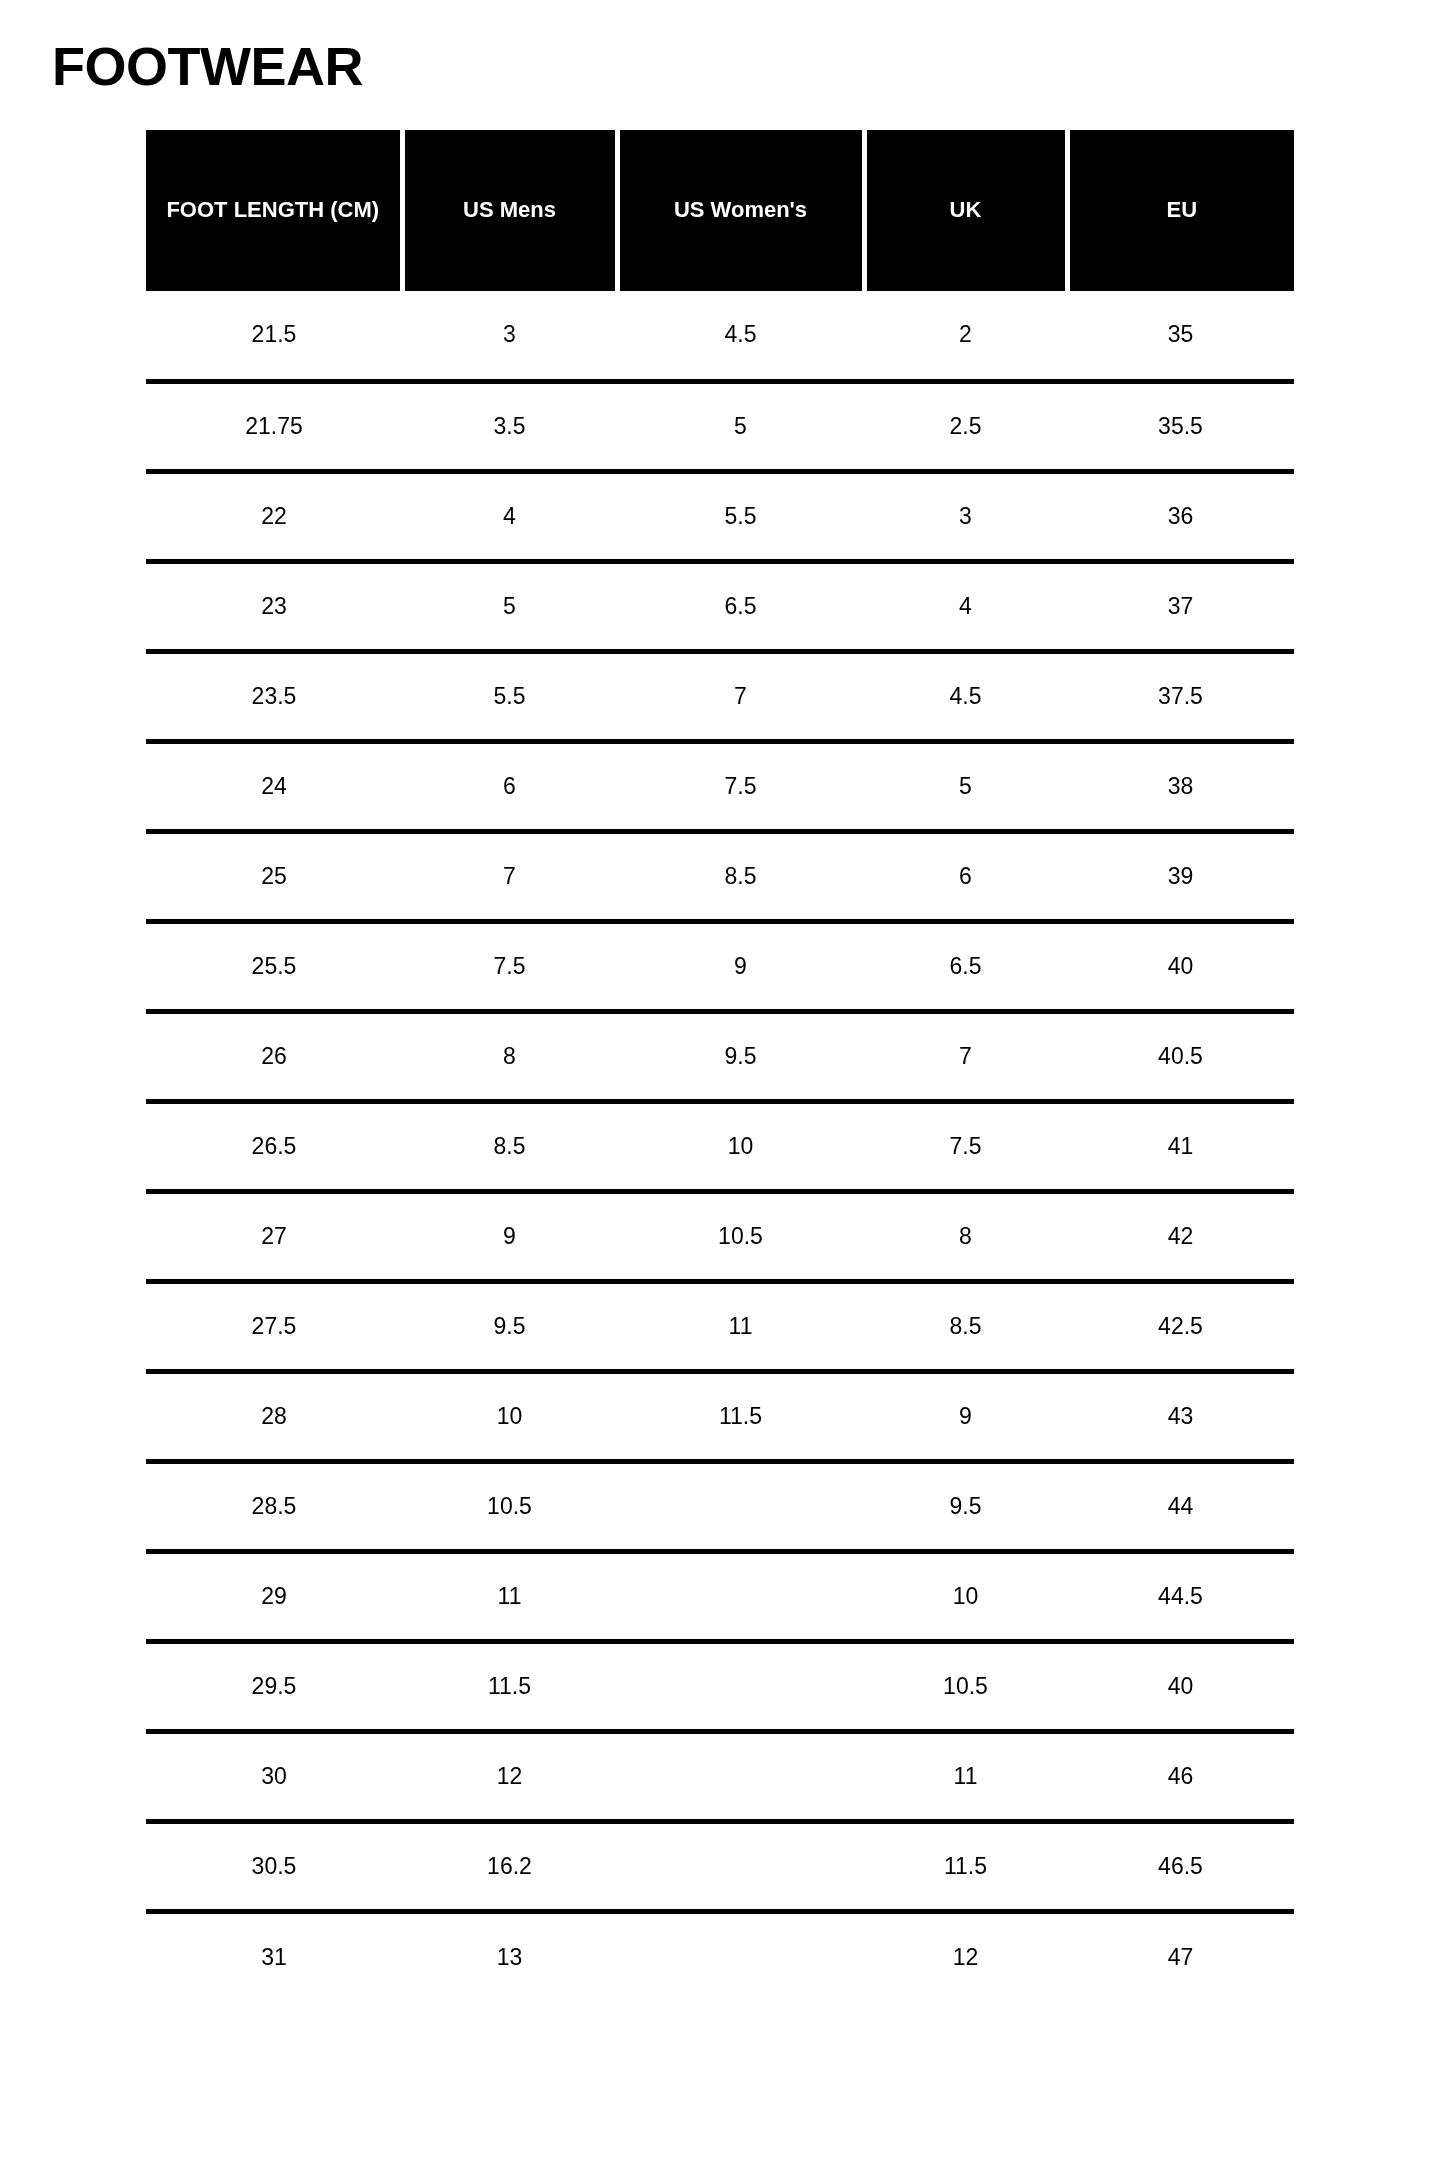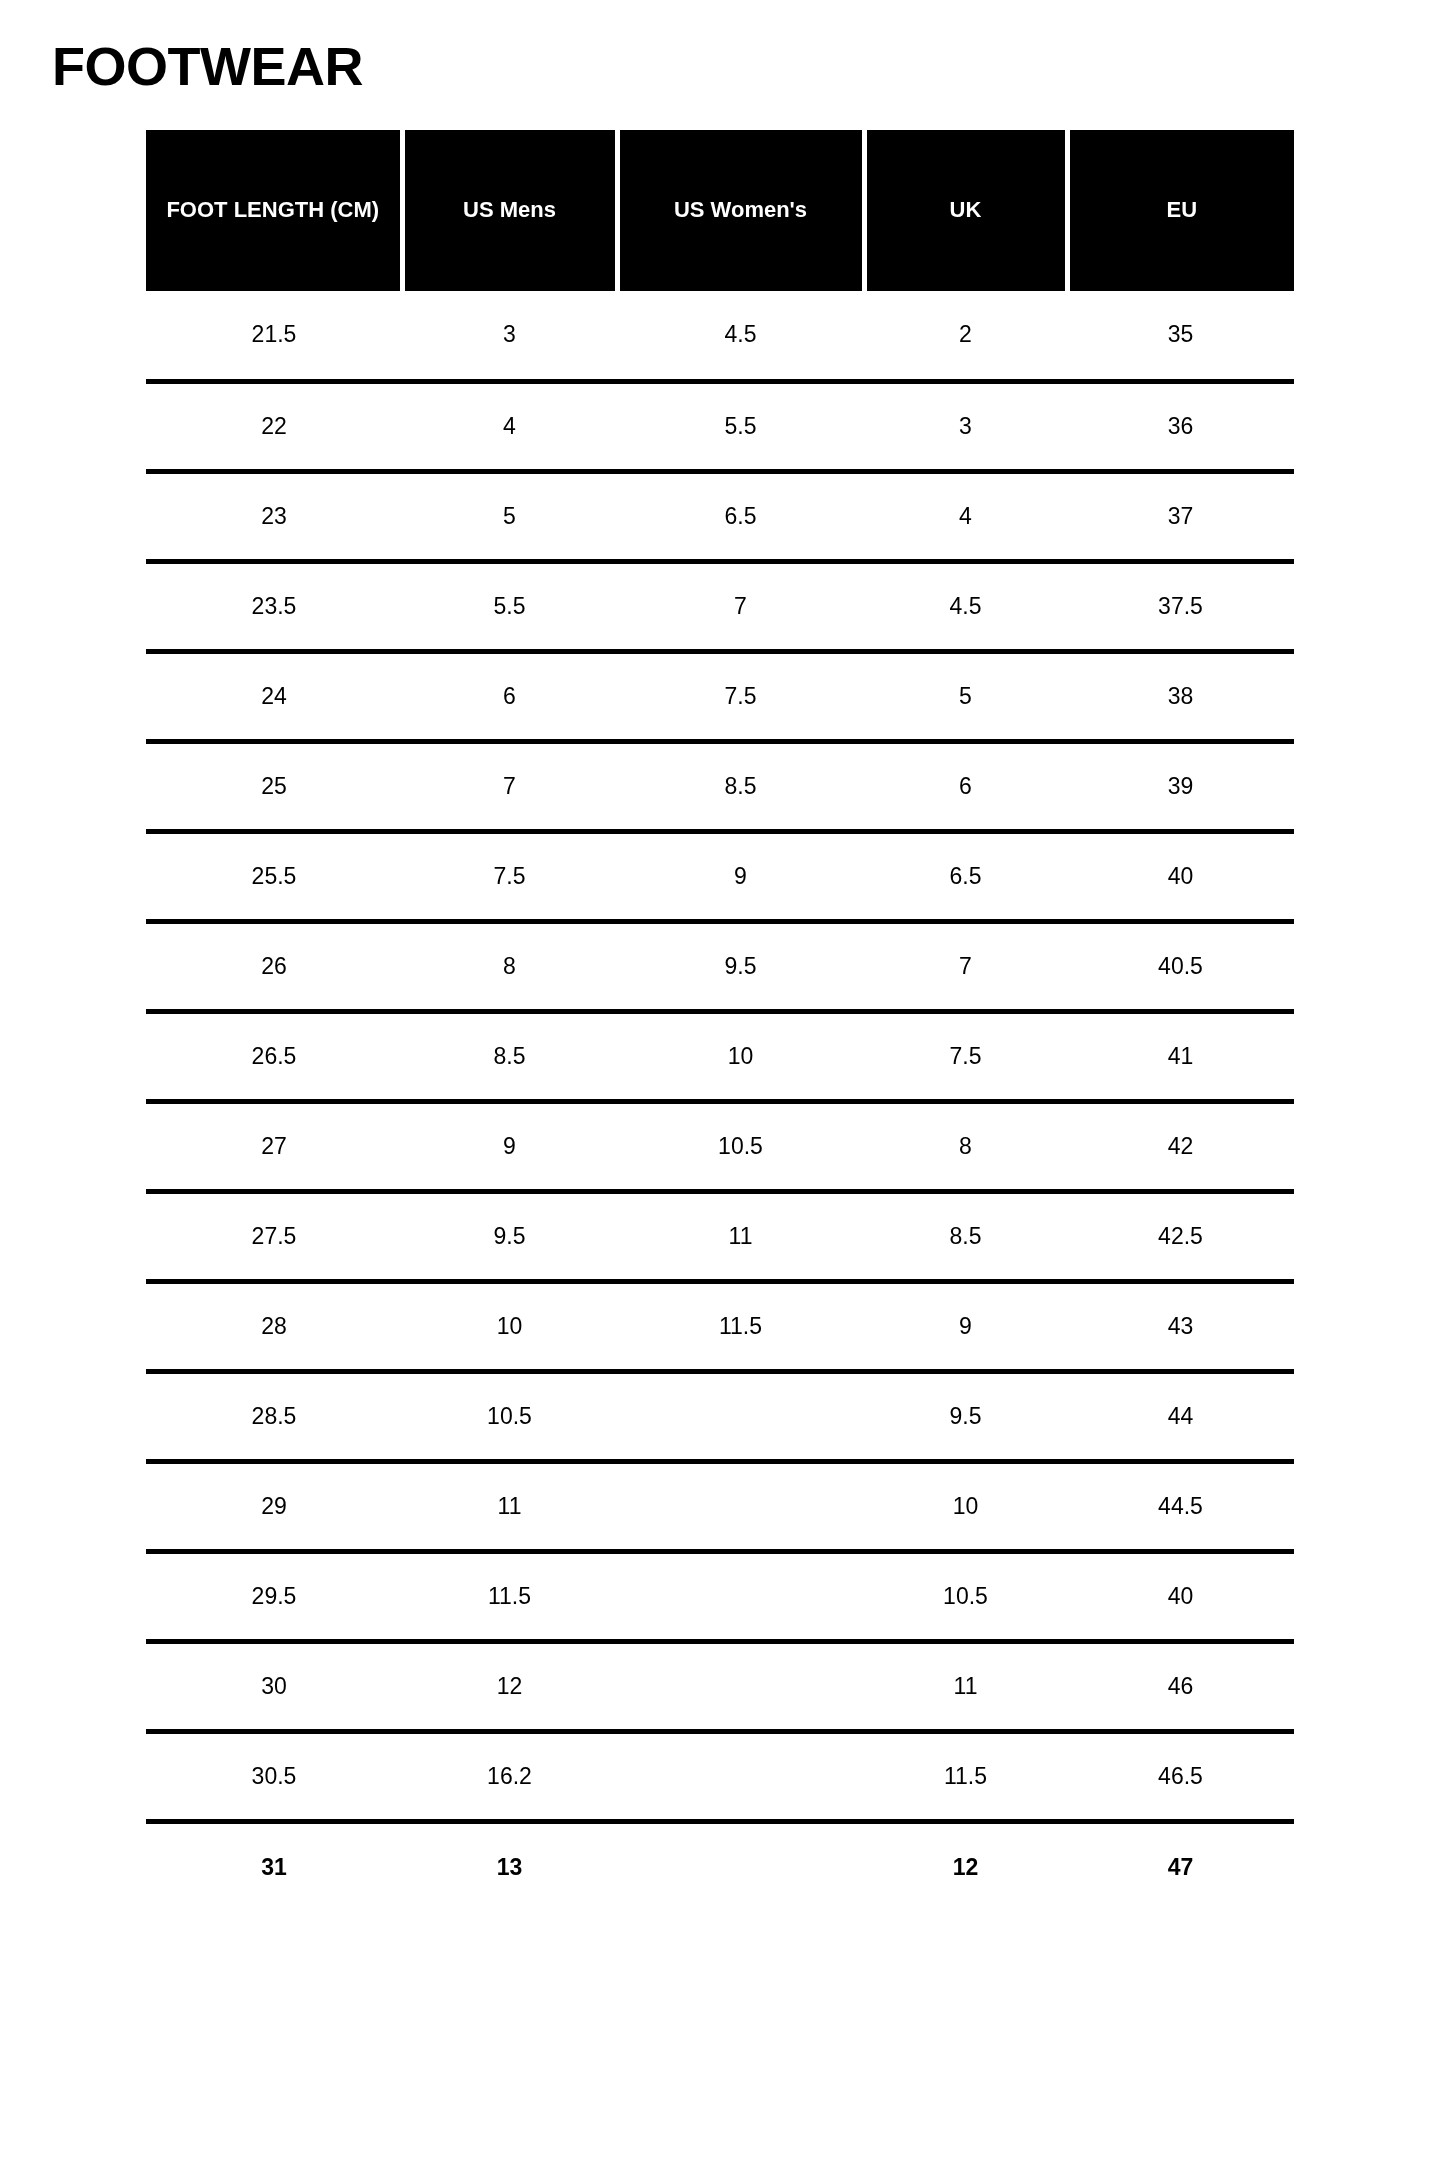--- a/index.html
+++ b/index.html
@@ -69,21 +69,20 @@
     text-align: center;
     height: 90px;
     vertical-align: middle;
     border-bottom: 5px solid #000000;
     padding: 0 4px;
     box-sizing: border-box;
     font-weight: normal;
   }
   tbody tr:last-child td {
     border-bottom: none;
-    font-weight: bold;
   }
 </style>
 </head>
 <body>
 
 <div class="page">
 
   <h1 class="page-title">FOOTWEAR</h1>
 
   <div class="table-wrap">
@@ -106,20 +105,27 @@
       </thead>
       <tbody>
           <tr>
             <td>21.5</td>
             <td>3</td>
             <td>4.5</td>
             <td>2</td>
             <td>35</td>
           </tr>
           <tr>
+            <td>21.75</td>
+            <td>3.5</td>
+            <td>5</td>
+            <td>2.5</td>
+            <td>35.5</td>
+          </tr>
+          <tr>
             <td>22</td>
             <td>4</td>
             <td>5.5</td>
             <td>3</td>
             <td>36</td>
           </tr>
           <tr>
             <td>23</td>
             <td>5</td>
             <td>6.5</td>

